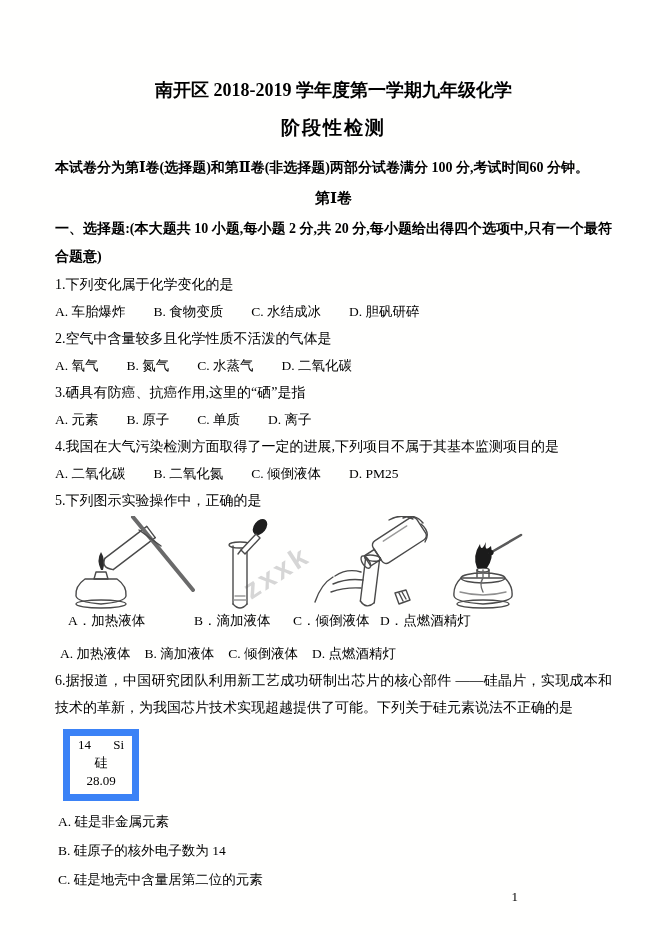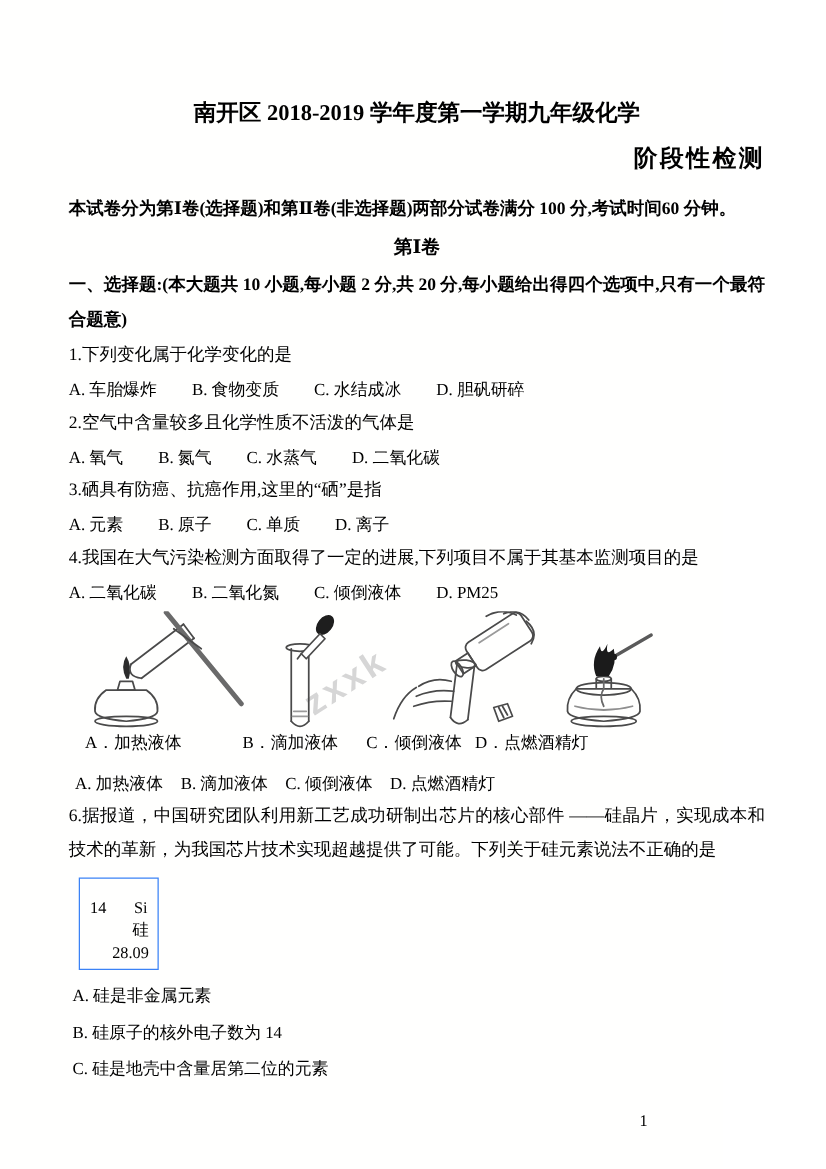--- a/index.html
+++ b/index.html
@@ -2,33 +2,33 @@
 <html><head>
 <meta charset="utf-8">
 <style>
   html,body{margin:0;padding:0;background:#fff;}
   body{width:661px;height:935px;overflow:hidden;
        font-family:"Liberation Serif","DejaVu Serif",serif;color:#000;}
   .page{position:relative;width:578px;height:935px;background:#fffffe;}
   .content{position:absolute;left:55px;top:0;width:557px;padding-top:76px;}
   p,h1,h2{margin:0;}
   .title1{font-size:18px;font-weight:bold;text-align:center;line-height:28px;}
-  .title2{font-size:19px;font-weight:bold;text-align:right;line-height:28px;margin-top:10px;letter-spacing:2px;}
+  .title2{font-size:19px;font-weight:bold;text-align:center;line-height:28px;margin-top:10px;letter-spacing:2px;}
   .intro{font-size:14px;font-weight:bold;line-height:27px;margin-top:12px;}
   .part-heading{font-size:15px;font-weight:bold;text-align:center;line-height:27px;margin-top:4px;}
   .section-header{font-size:14px;font-weight:bold;line-height:28px;margin-top:3px;text-align:justify;}
   .stem{font-size:14px;line-height:27px;text-align:justify;}
   .options-row{display:flex;column-gap:28px;font-size:13.5px;line-height:27px;flex-wrap:nowrap;white-space:nowrap;}
   .options-row.tight{column-gap:14px;padding-left:5px;}
   .figure5{position:relative;height:124px;margin-top:2px;}
   .figure5 svg{position:absolute;left:0;top:0;}
   .fig-caption{position:absolute;top:96px;font-size:13.5px;white-space:nowrap;}
   .cap-a{left:13px;} .cap-b{left:128px;margin-left:11px;} .cap-c{left:238px;} .cap-d{left:325px;}
-  .element-card{margin:8px 0 6px 8px;width:48px;border:1px solid #3b82f6;
-                padding:14px 7px 4px;font-size:13px;line-height:18px;text-align:right;}
+  .element-card{margin:8px 0 6px 8px;width:48px;border:7px solid #3b82f6;
+                padding:0 7px 4px;font-size:13px;line-height:18px;text-align:center;}
   .card-row1{display:flex;justify-content:space-between;padding:0 1px;}
   .q6-option{font-size:13.5px;line-height:29px;padding-left:3px;}
   .page-number{position:absolute;right:60px;bottom:30px;font-size:13px;}
   .ill{stroke:#4a4a4a;stroke-width:1.4;fill:none;stroke-linecap:round;stroke-linejoin:round;}
 </style>
 </head>
 <body>
 
 <div class="page">
   <div class="content">
@@ -64,20 +64,21 @@
     </div>
 
     <p class="stem">4.我国在大气污染检测方面取得了一定的进展,下列项目不属于其基本监测项目的是</p>
     <div class="options-row">
       <span>A. 二氧化碳</span>
       <span>B. 二氧化氮</span>
       <span>C. 倾倒液体</span>
       <span>D. PM25</span>
     </div>
 
+    <p class="stem">5.下列图示实验操作中，正确的是</p>
 
     <div class="figure5">
       <svg width="557" height="96" viewBox="0 0 557 96">
 
         <text x="196" y="84" transform="rotate(-33 196 84)" font-size="28" font-weight="bold" letter-spacing="3" fill="#d6d6d6" font-family="Liberation Sans, sans-serif">zxxk</text>
 
         <g class="ill" transform="translate(8,0)">
           <ellipse cx="38" cy="88" rx="25" ry="4"></ellipse>
           <path d="M22,63 Q12,70 13,80 Q14,86 38,88 Q62,86 63,80 Q64,70 54,63 Z"></path>
           <path d="M31,63 L45,63 L43,56 L33,56 Z"></path>

